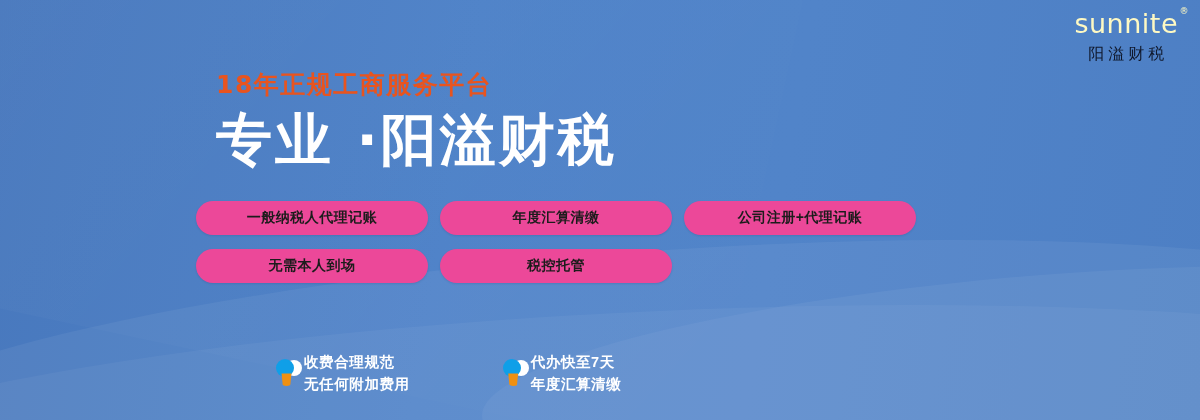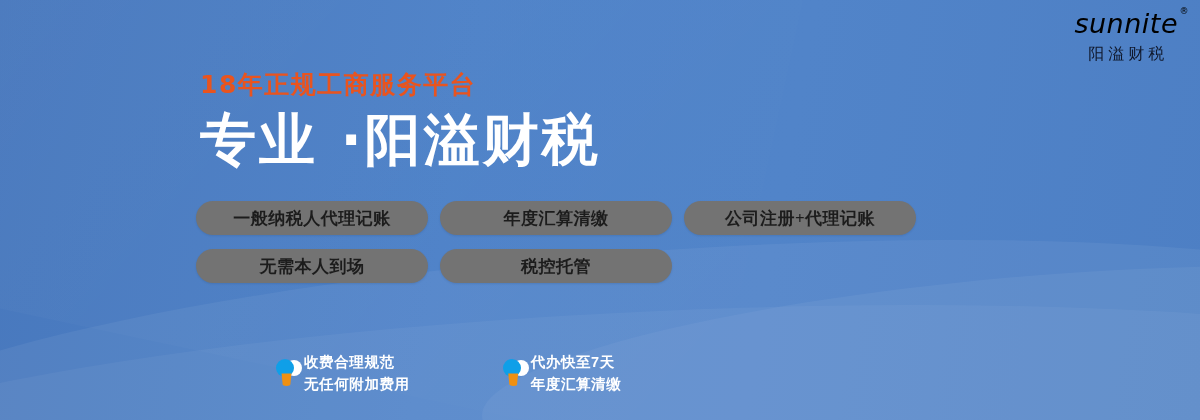--- a/index.html
+++ b/index.html
@@ -74,43 +74,42 @@
     color: #ffffff;
     line-height: 1;
   }
   .logo-word {
     position: relative;
     display: inline-block;
     font-family: "DejaVu Sans", sans-serif;
     font-size: 27px;
     font-weight: 400;
     letter-spacing: 0.5px;
-    color: #000000;
-    font-style: italic;
+    color: #fef9c3;
   }
   .logo-reg {
     position: absolute;
     top: -3px;
     right: -11px;
     font-size: 9px;
     line-height: 1;
   }
   .logo-cn {
     margin-top: 9px;
     font-size: 16px;
     letter-spacing: 4px;
     font-weight: 500;
     color: #0f172a;
     padding-left: 4px;
   }
 
   
   .headline-block {
     position: absolute;
-    left: 200px;
+    left: 216px;
     top: 72px;
   }
   .eyebrow {
     color: #e8541f;
     font-size: 25px;
     font-weight: 700;
     letter-spacing: 1.5px;
     line-height: 1;
     font-family: "DejaVu Sans", sans-serif;
   }
@@ -129,33 +128,32 @@
   .pill-grid {
     position: absolute;
     left: 196px;
     top: 201px;
     display: grid;
     grid-template-columns: 232px 232px 232px;
     grid-auto-rows: 34px;
     gap: 14px 12px;
   }
   .pill {
-    background: #737373;
+    background: #ec4899;
     border-radius: 17px;
     display: flex;
     align-items: center;
     justify-content: center;
     color: #1c1c1c;
-    font-size: 17px;
+    font-size: 14px;
     font-weight: 700;
     letter-spacing: 0.5px;
     box-shadow: 0 1px 2px rgba(20,50,90,0.14);
     cursor: pointer;
     user-select: none;
-    font-family: Liberation Serif, serif;
   }
 
   
   .features {
     position: absolute;
     left: 276px;
     top: 351px;
     display: flex;
     gap: 93px;
   }

